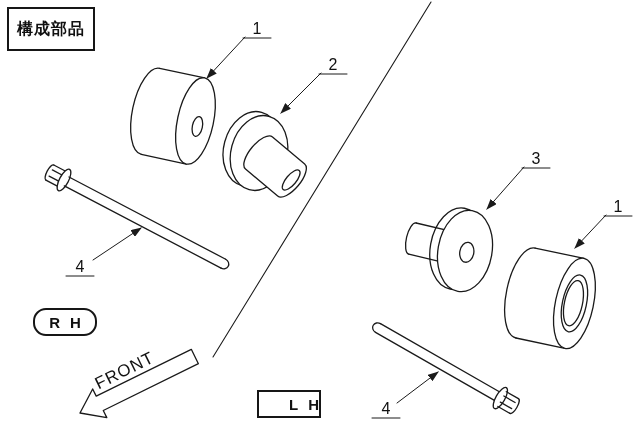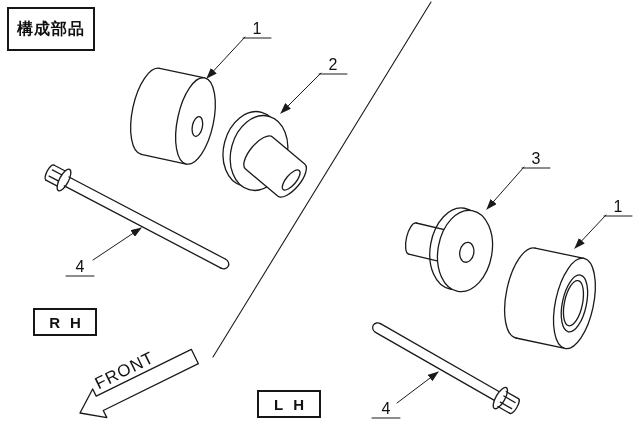--- a/index.html
+++ b/index.html
@@ -7,22 +7,22 @@
     position:relative;width:643px;height:433px;background:#ffffff;
     overflow:hidden;font-family:"Liberation Sans",sans-serif;color:#111;
   }
   .page svg{position:absolute;left:0;top:0;}
   .label-box{
     position:absolute;border:2px solid #161616;background:#fff;
     display:flex;align-items:center;justify-content:center;
     font-weight:bold;line-height:1;
   }
   .title-box{left:7px;top:7px;height:24px;padding:8px 8px;font-size:16px;letter-spacing:1px;}
-  .rh-box{left:33px;top:308px;width:60px;height:24px;font-size:15px;}
-  .lh-box{left:257px;top:390px;width:60px;height:24px;font-size:15px;}
+  .rh-box{left:33px;top:308px;width:60px;height:24px;font-size:15px;border-radius:13px;}
+  .lh-box{left:257px;top:390px;width:60px;height:24px;font-size:15px;justify-content:flex-end;}
   .spread{letter-spacing:10px;margin-right:-10px;}
   .callout{font-size:16px;fill:#111;}
   .front-text{font-size:17px;fill:#111;letter-spacing:1px;}
 </style>
 </head>
 <body>
 
 <div class="page">
 
   <svg width="643" height="433" viewBox="0 0 643 433">

